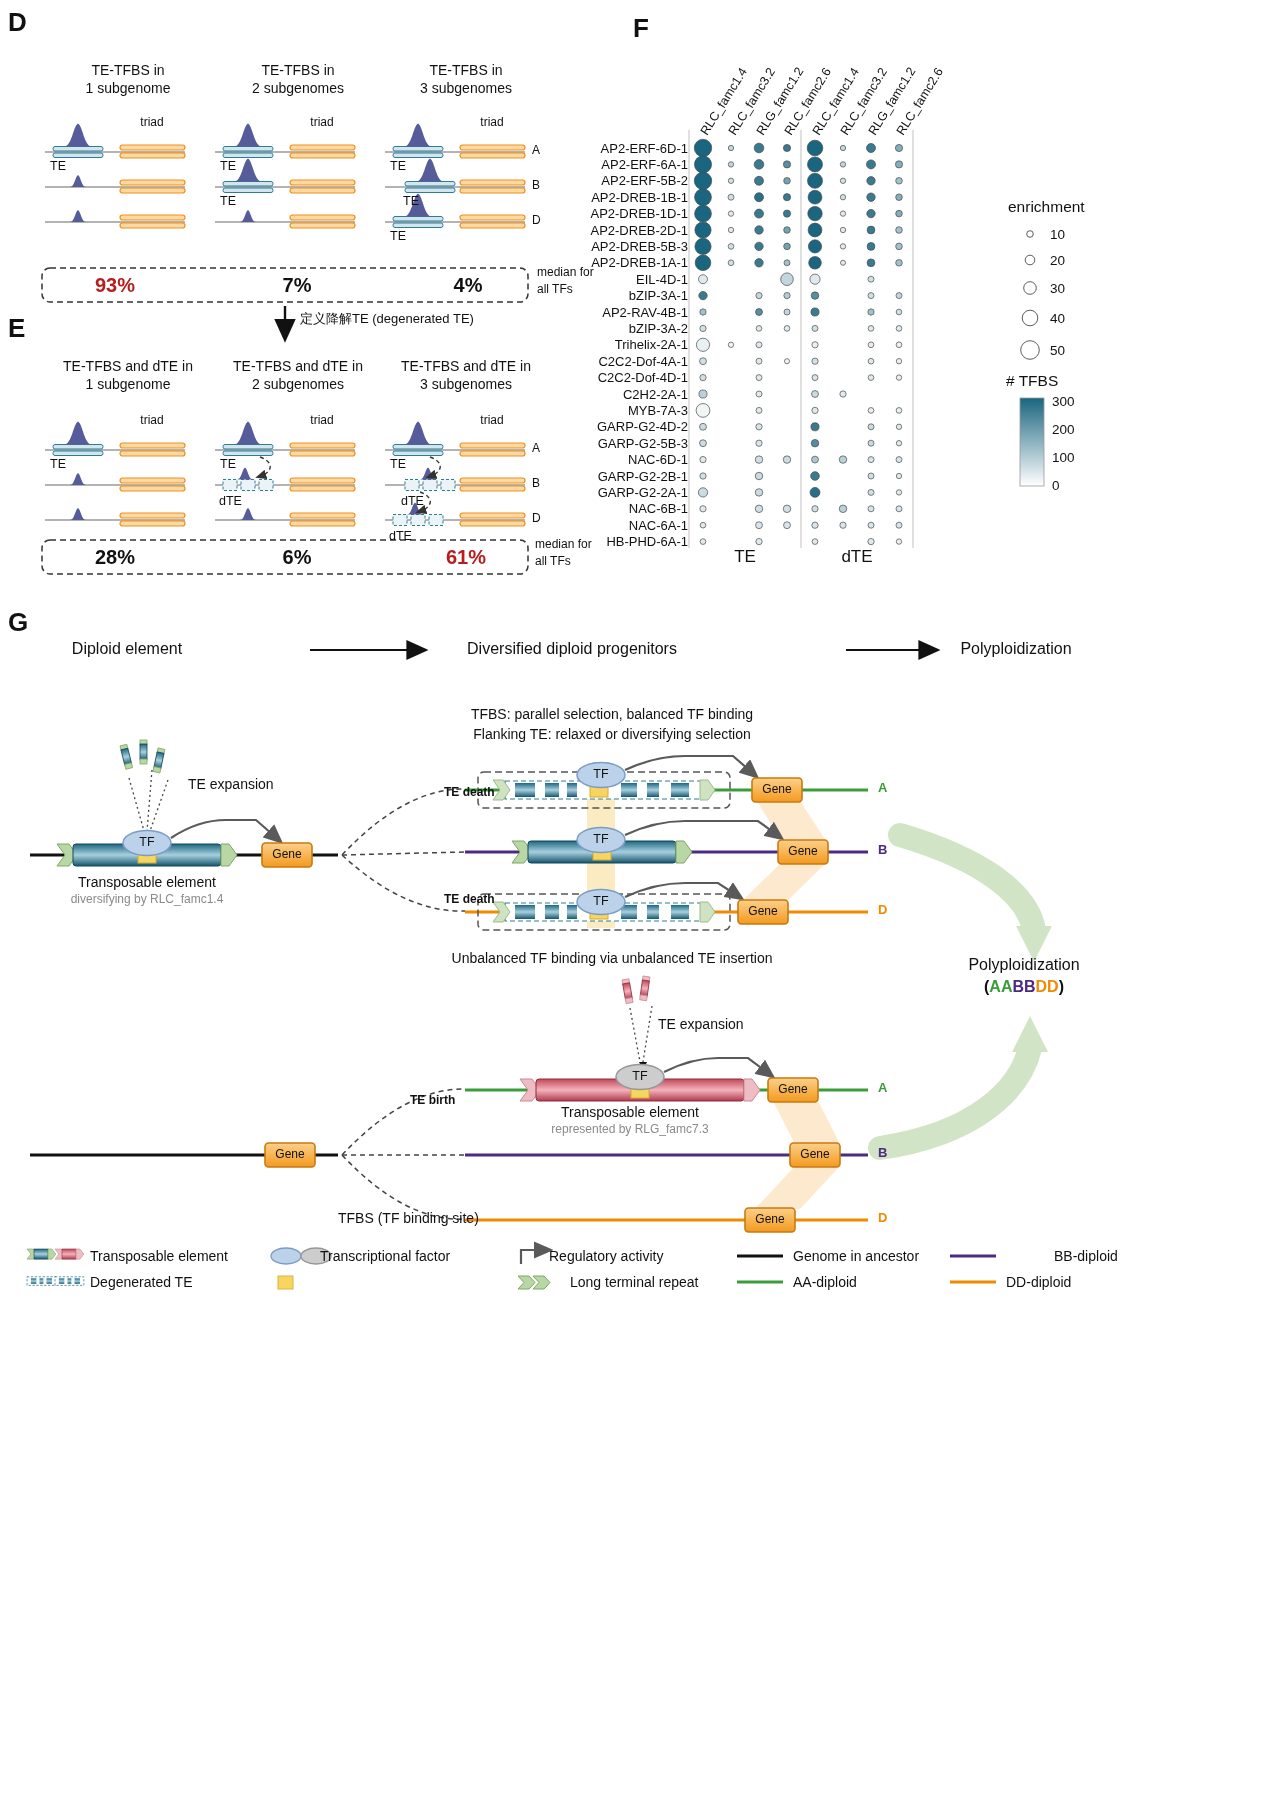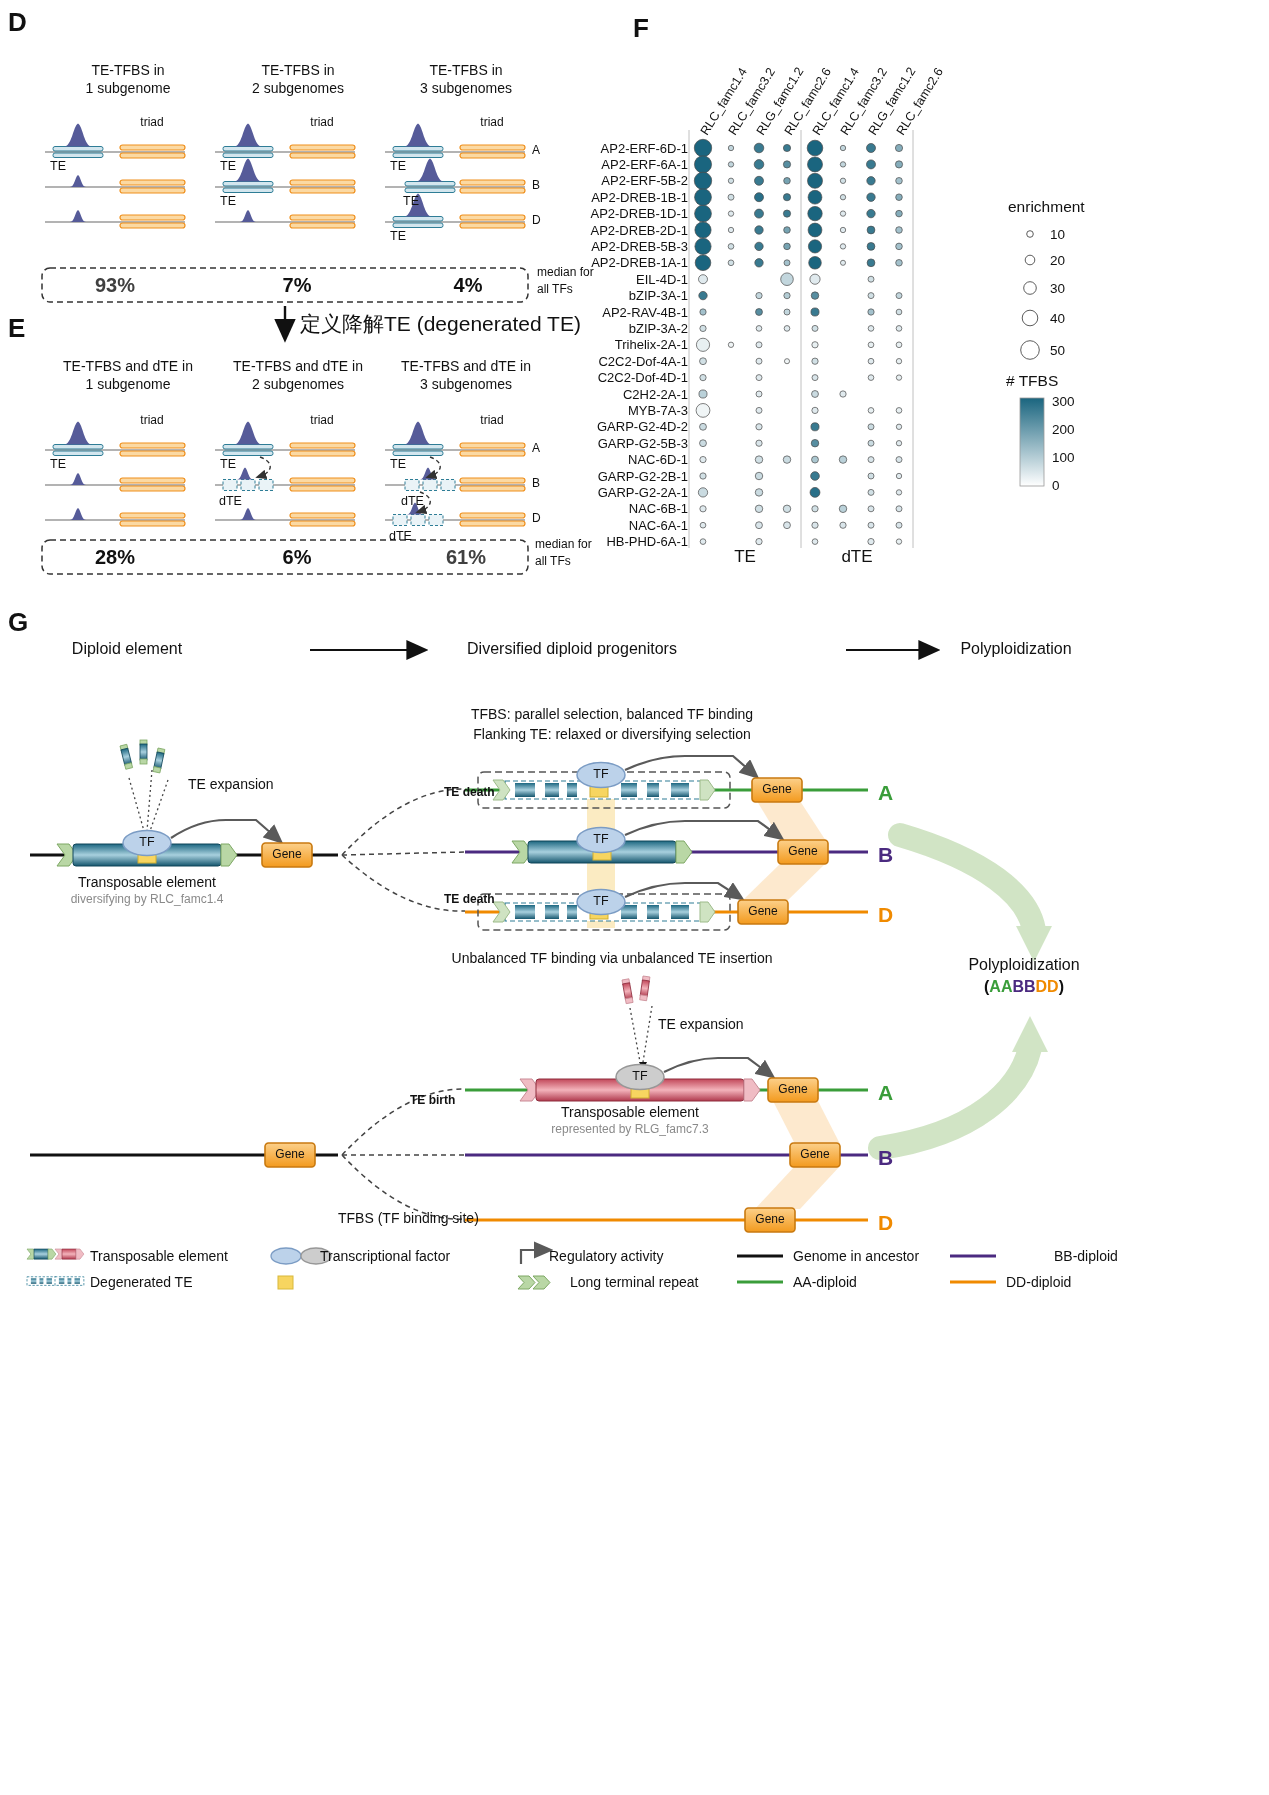--- a/index.html
+++ b/index.html
@@ -6,23 +6,23 @@
   body{font-family:"Liberation Sans",sans-serif;background:#fff}
   #page{position:relative;width:1269px;height:1795px;background:#fff;overflow:hidden}
   .t{position:absolute;white-space:nowrap;color:#111;font-size:15px;line-height:1.15;font-family:"Liberation Sans",sans-serif}
   .c{transform:translateX(-50%)}
   .b{font-weight:bold}
   .panel{font-size:26px;font-weight:bold}
   .s12{font-size:12.5px}
   .s13{font-size:12px}
   .s15{font-size:14px}
   .s16{font-size:16px}
-  .s17{font-size:21px}
+  .s17{font-size:13px}
   .s20{font-size:20px}
-  .red{color:#404040}
+  .red{color:#b91c1c}
   .gray{color:#8a8a8a}
   .gA{color:#3a9d3a}.gB{color:#4b2a80}.gD{color:#f08a00}
   svg.layer{position:absolute}
   #gfx{left:0;top:0}
   #fplot{left:560px;top:30px}
   #fplot text{font-family:"Liberation Sans",sans-serif}
 </style>
 </head>
 <body>
 

